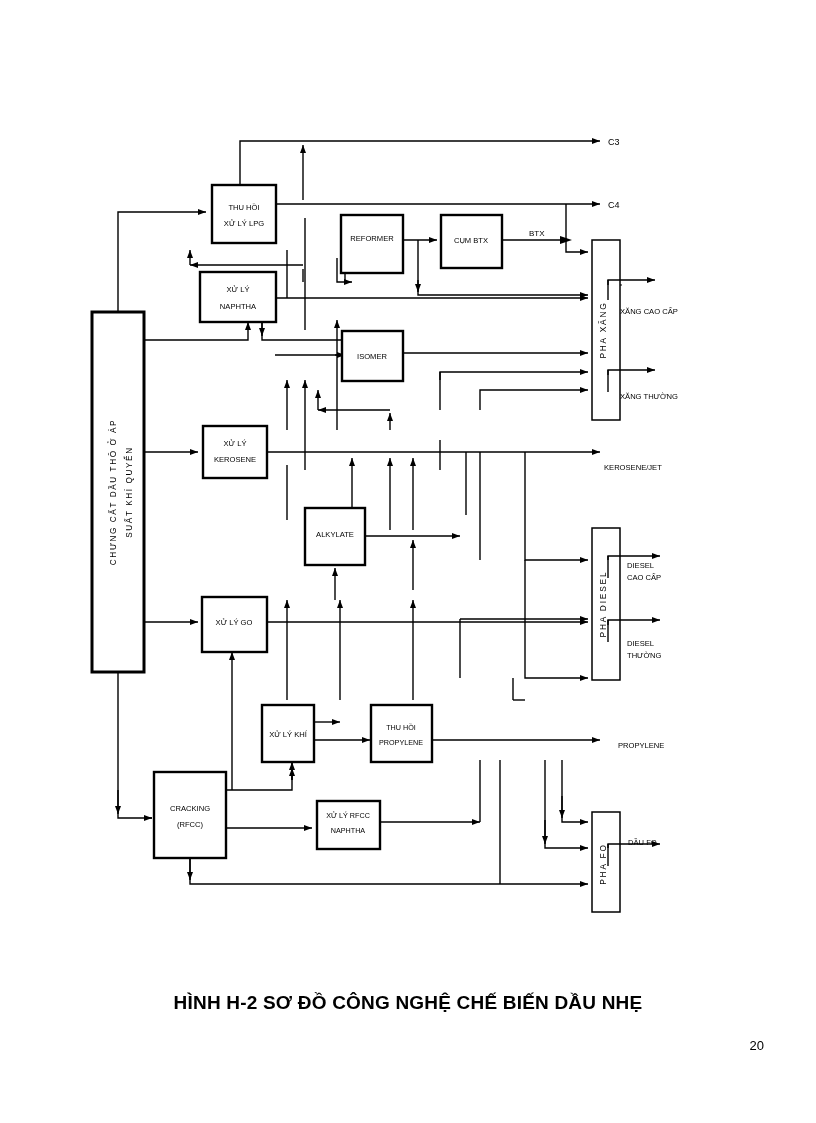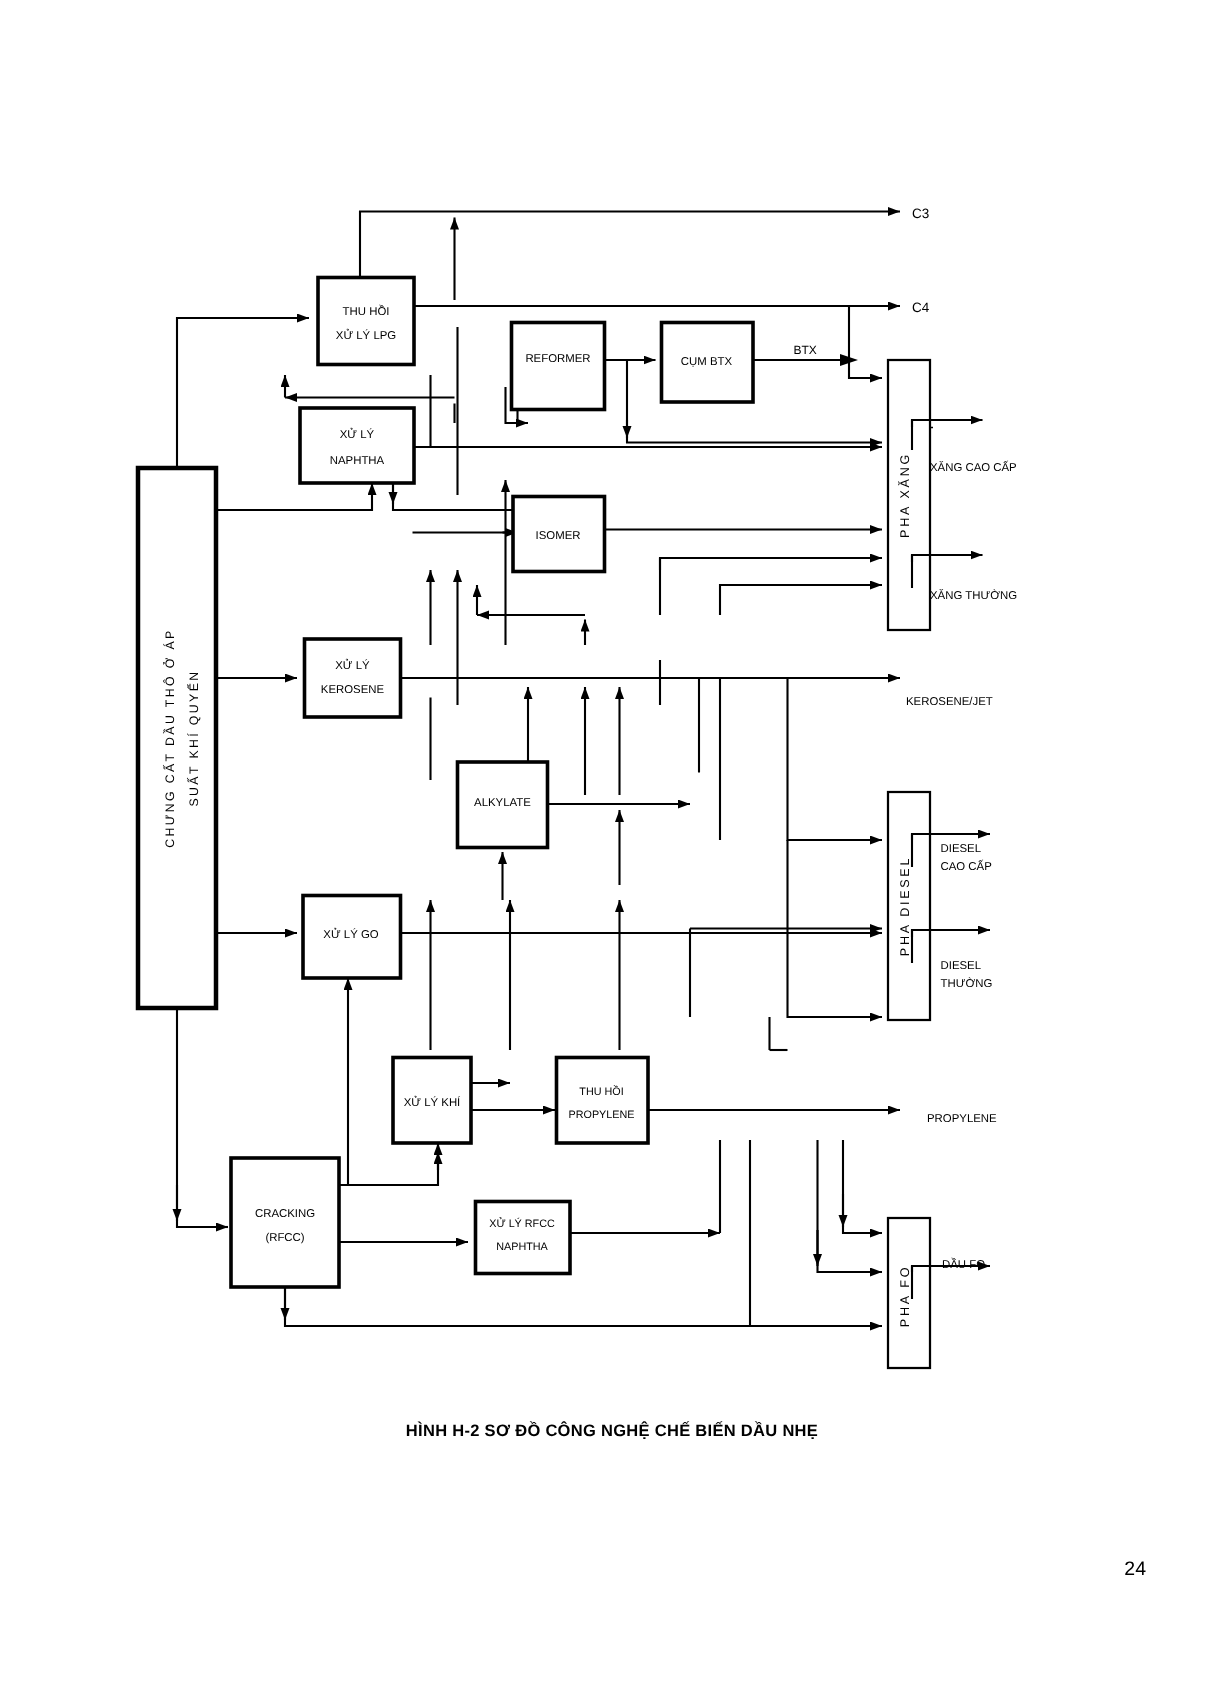--- a/index.html
+++ b/index.html
@@ -1,19 +1,19 @@
 <!DOCTYPE html>
 <html><head>
 <meta charset="utf-8">
 <style>
   html,body{margin:0;padding:0;background:#ffffff;}
   body{width:816px;height:1123px;font-family:"Liberation Sans",sans-serif;color:#000;}
   #page{position:relative;width:816px;height:1123px;overflow:hidden;background:#fff;}
   #diagram{position:absolute;left:0;top:0;width:816px;height:1123px;}
-  .cap{position:absolute;width:100%;text-align:center;font-size:11px;font-weight:bold;letter-spacing:.2px;}
+  .cap{position:absolute;width:100%;text-align:center;font-size:19px;font-weight:bold;letter-spacing:.2px;margin-top:44px;}
   #caption{top:948px;}
   #pagenum{position:absolute;right:52px;top:1038px;font-size:13px;}
   svg text{font-family:"Liberation Sans",sans-serif;fill:#000;}
 </style>
 </head>
 <body>
 
 <div id="page">
 
   <svg id="diagram" viewBox="0 0 816 1123">
@@ -253,15 +253,15 @@
       <text x="627" y="658" font-size="7.6">THƯỜNG</text>
 
       <text x="618" y="748" font-size="7.6">PROPYLENE</text>
 
       <text x="628" y="845" font-size="7.6">DẦU FO</text>
     </g>
   </svg>
 
   <div class="cap" id="caption">HÌNH H-2 SƠ ĐỒ CÔNG NGHỆ CHẾ BIẾN DẦU NHẸ</div>
 
-  <div id="pagenum">24</div>
+  <div id="pagenum">20</div>
 
 </div>
 
 </body></html>

